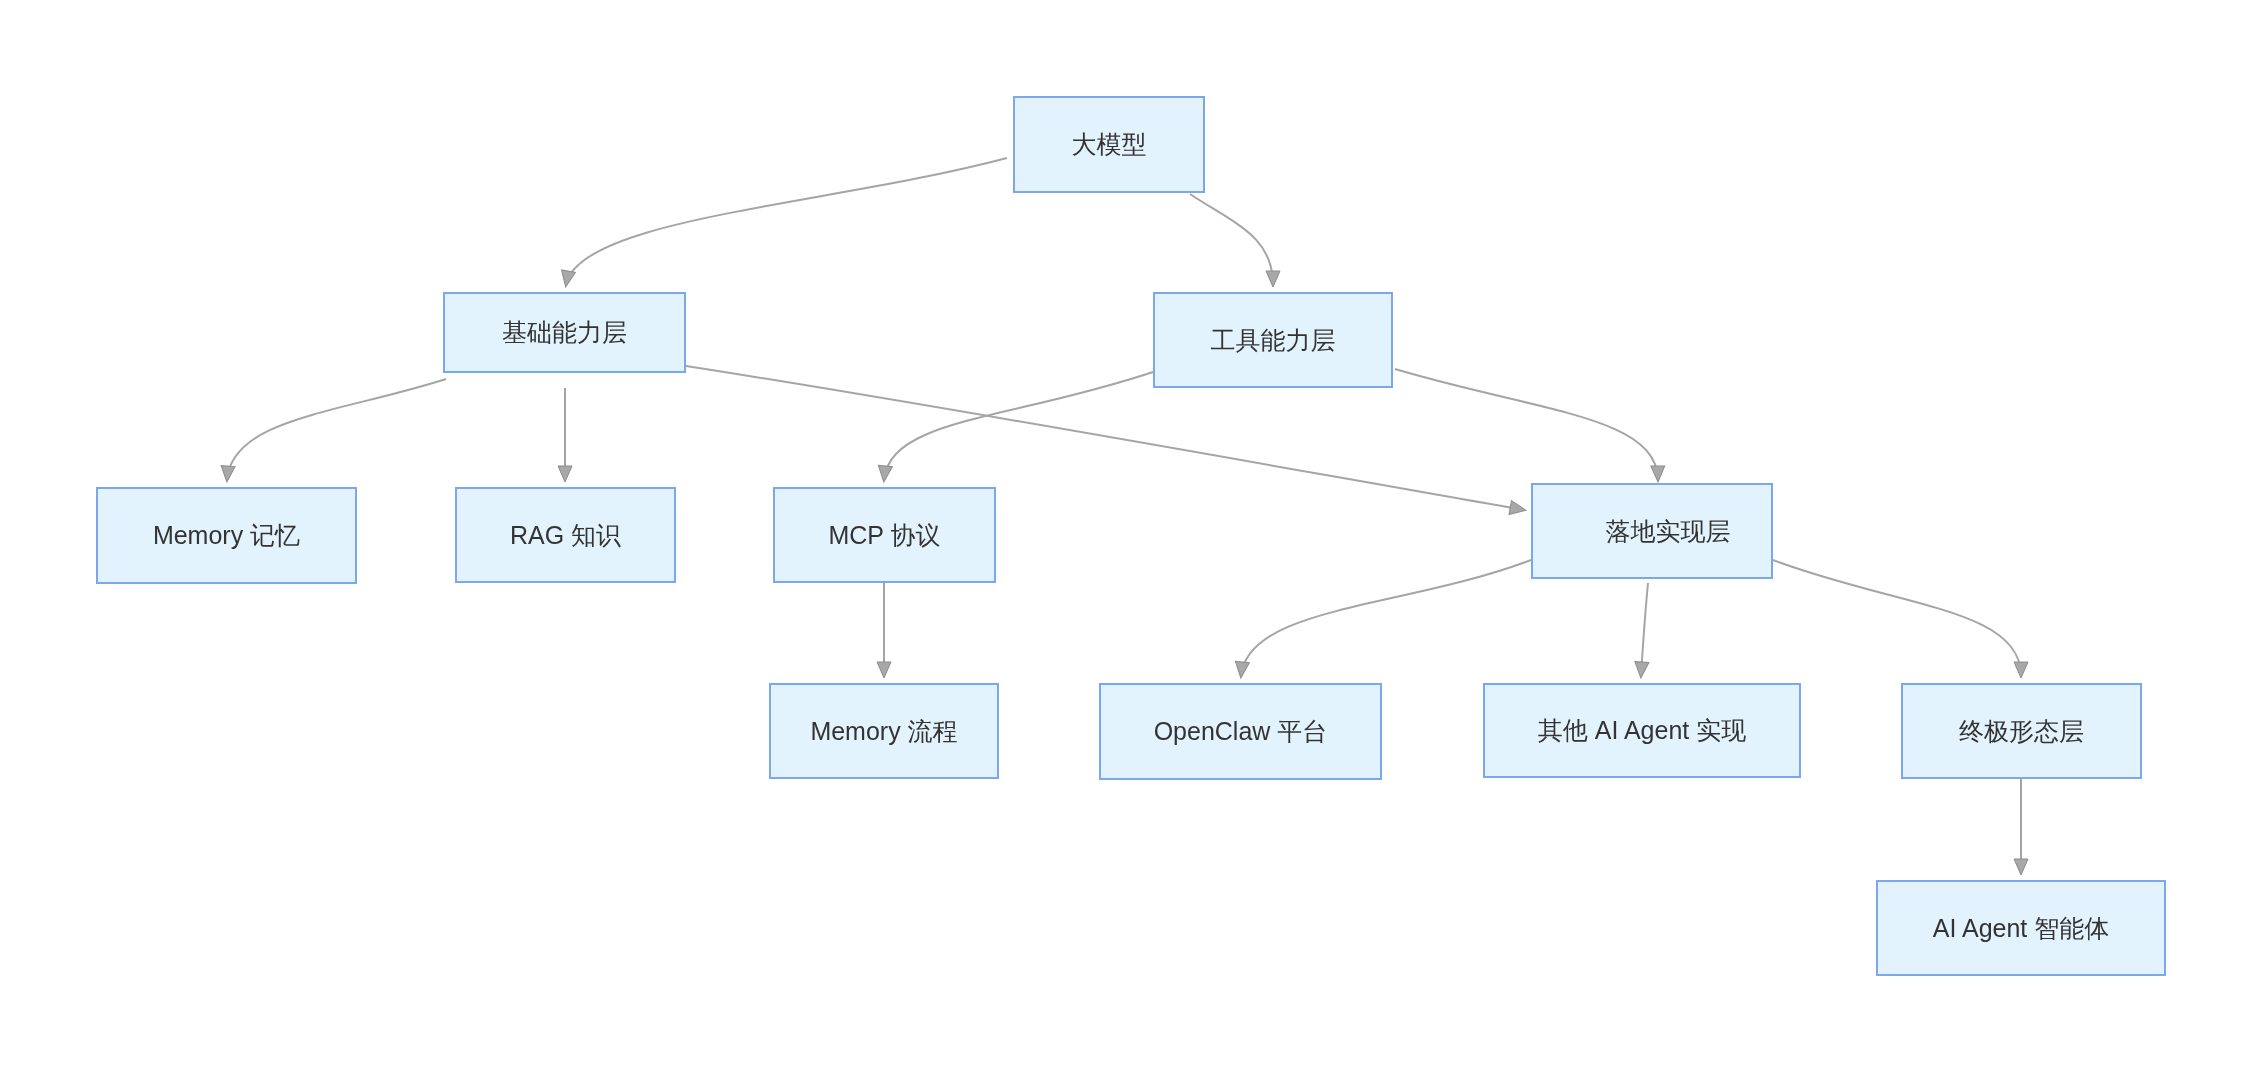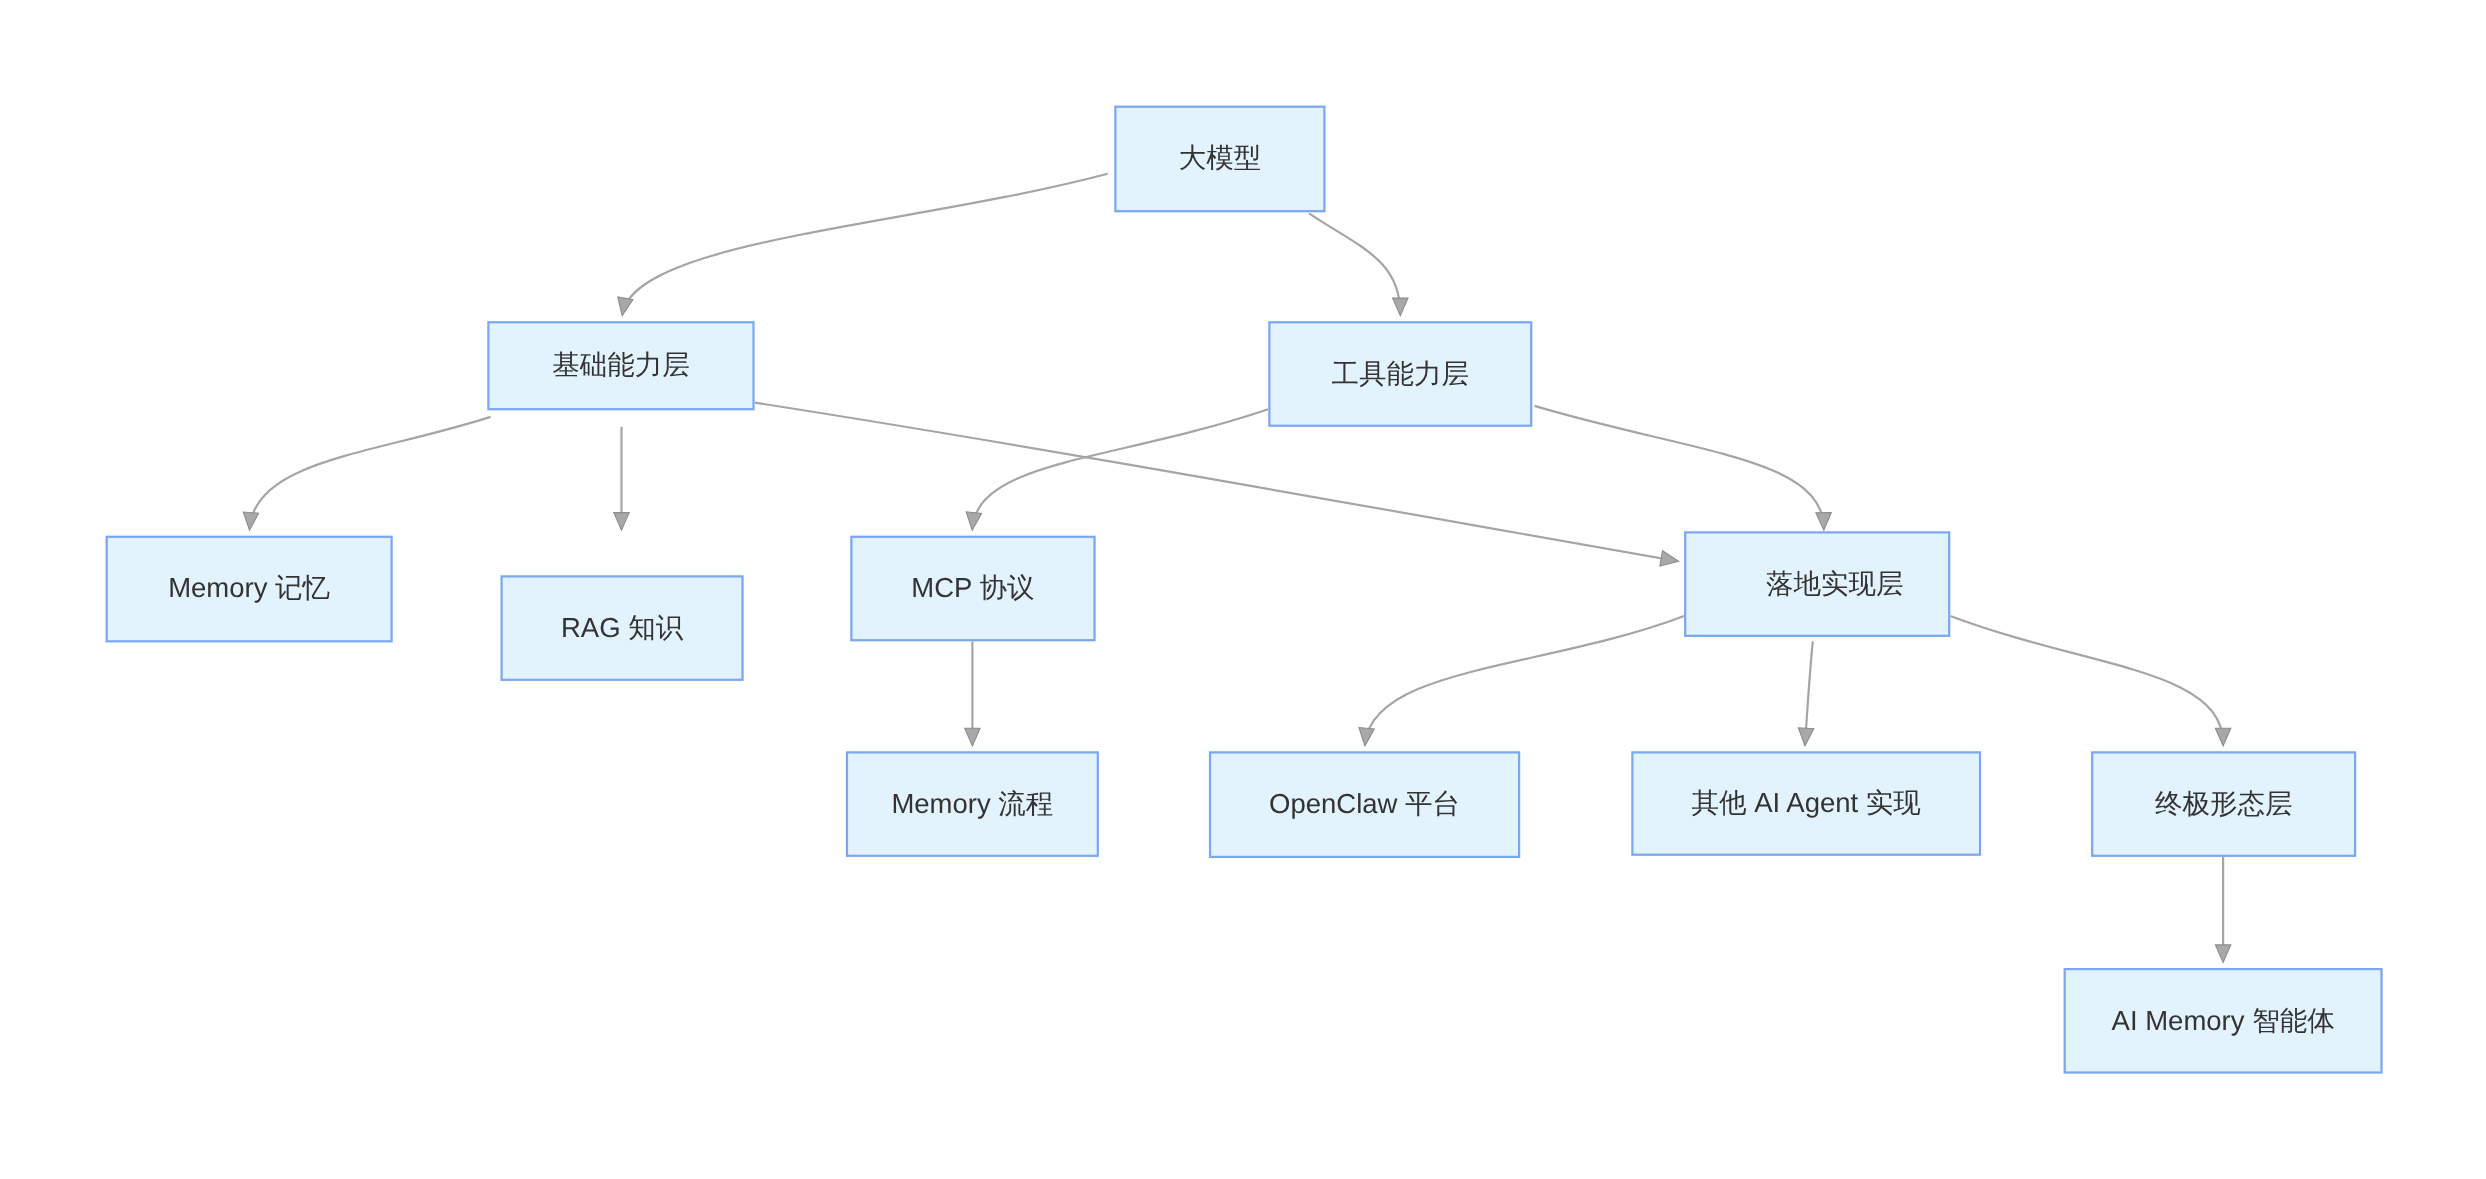--- a/index.html
+++ b/index.html
@@ -85,21 +85,21 @@
       </div>
     <div class="node" style="left: 443px; top: 292px; width: 243px; height: 81px;">
         <span class="node-label">基础能力层</span>
       </div>
     <div class="node" style="left: 1153px; top: 292px; width: 240px; height: 96px; text-align: right;">
         <span class="node-label">工具能力层</span>
       </div>
     <div class="node" style="left: 96px; top: 487px; width: 261px; height: 97px;">
         <span class="node-label">Memory 记忆</span>
       </div>
-    <div class="node" style="left: 455px; top: 487px; width: 221px; height: 96px; margin-top: 36px;">
+    <div class="node" style="left: 455px; top: 487px; width: 221px; height: 96px;">
         <span class="node-label">RAG 知识</span>
       </div>
     <div class="node" style="left: 773px; top: 487px; width: 223px; height: 96px; text-align: center;">
         <span class="node-label">MCP 协议</span>
       </div>
     <div class="node" style="left: 1531px; top: 483px; width: 242px; height: 96px; padding-left: 32px;">
         <span class="node-label">落地实现层</span>
       </div>
     <div class="node" style="left: 769px; top: 683px; width: 230px; height: 96px;">
         <span class="node-label">Memory 流程</span>
@@ -107,17 +107,17 @@
     <div class="node" style="left: 1099px; top: 683px; width: 283px; height: 97px;">
         <span class="node-label">OpenClaw 平台</span>
       </div>
     <div class="node" style="left: 1483px; top: 683px; width: 318px; height: 95px;">
         <span class="node-label">其他 AI Agent 实现</span>
       </div>
     <div class="node" style="left: 1901px; top: 683px; width: 241px; height: 96px;">
         <span class="node-label">终极形态层</span>
       </div>
     <div class="node" style="left: 1876px; top: 880px; width: 290px; height: 96px;">
-        <span class="node-label">AI Memory 智能体</span>
+        <span class="node-label">AI Agent 智能体</span>
       </div>
   </div>
 
 </div>
 
 </body></html>

